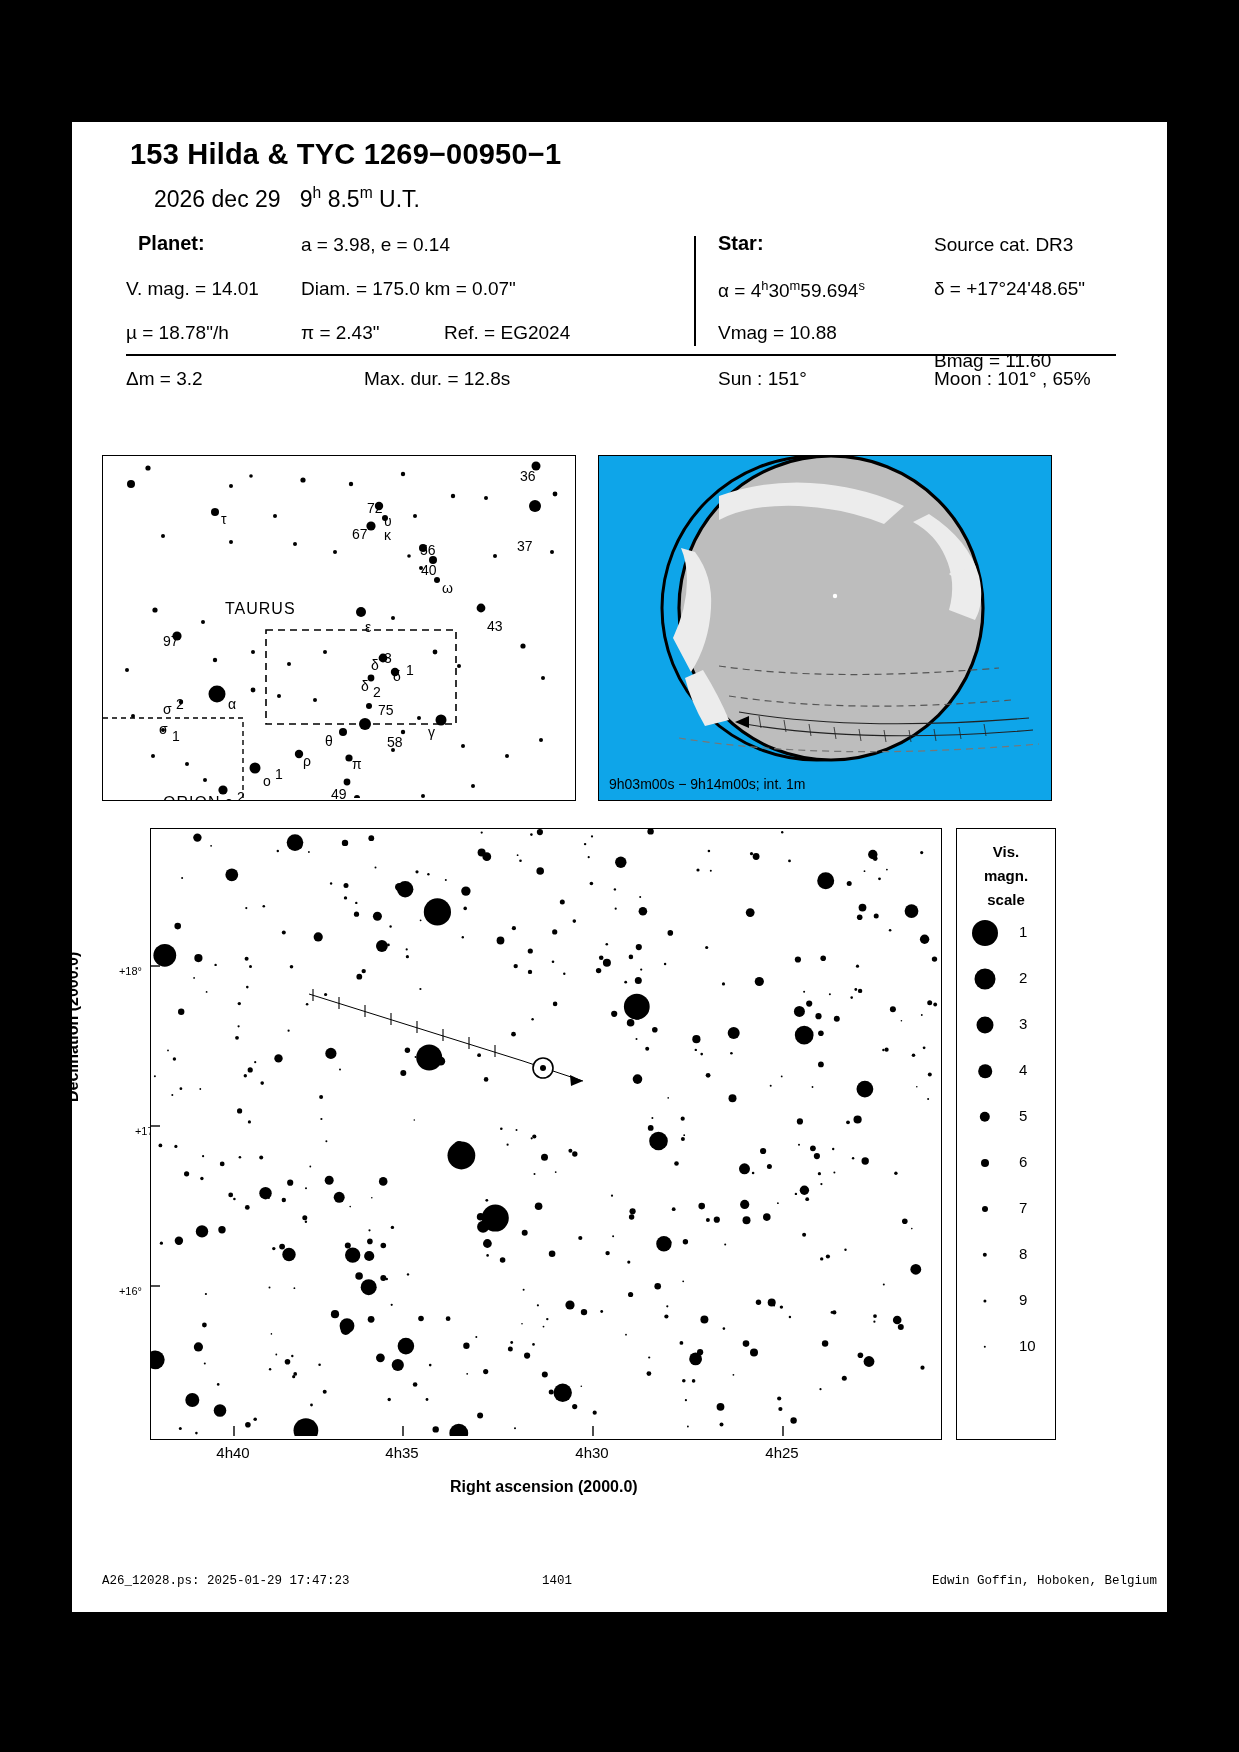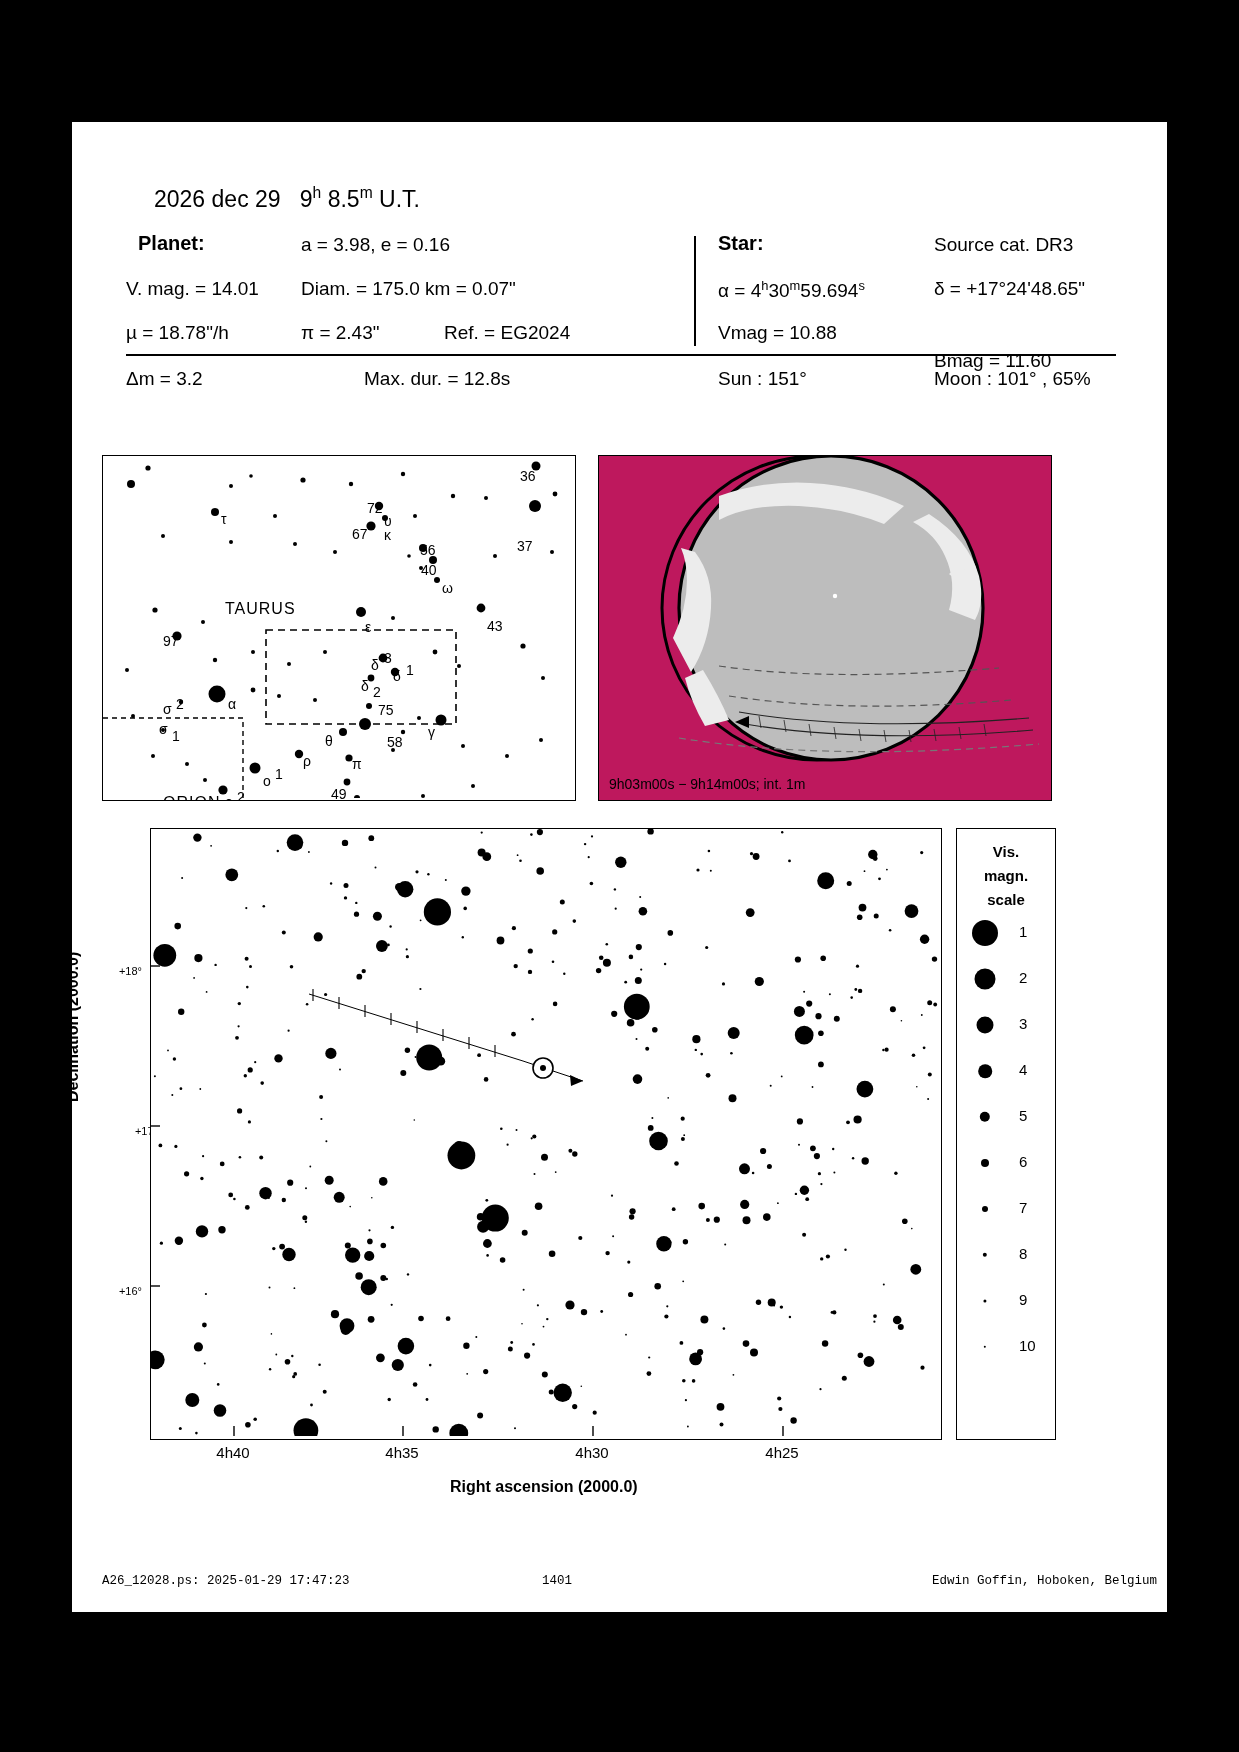--- a/index.html
+++ b/index.html
@@ -15,21 +15,21 @@
   .hrule{position:absolute;left:0;top:122px;width:990px;height:2px;background:#000;}
   .cell{position:absolute;font-size:19px;white-space:nowrap;}
   .b{font-weight:bold;font-size:20px;}
 
   
   .chartbox{position:absolute;left:30px;top:333px;width:472px;height:344px;border:1.5px solid #000;background:#fff;overflow:hidden;}
   .chartbox .lbl{position:absolute;font-size:14px;}
   .chartbox .big{font-size:16px;letter-spacing:1px;}
 
   
-  .globebox{position:absolute;left:526px;top:333px;width:452px;height:344px;border:1.5px solid #000;background:#be185d;overflow:hidden;}
+  .globebox{position:absolute;left:526px;top:333px;width:452px;height:344px;border:1.5px solid #000;background:#0ea5e9;overflow:hidden;}
   .globecap{position:absolute;left:10px;bottom:8px;font-size:14px;}
 
   
   .bottom{position:absolute;left:78px;top:706px;width:790px;height:610px;border:1.5px solid #000;background:#fff;overflow:hidden;}
   .axis-y{position:absolute;left:-8px;top:980px;transform:rotate(-90deg);transform-origin:left top;font-size:16px;font-weight:bold;}
   .ytick{position:absolute;font-size:11px;text-align:right;width:70px;}
   .xtick{position:absolute;font-size:15px;text-align:center;width:90px;}
   .axis-x{position:absolute;font-size:16px;font-weight:bold;}
 
   
@@ -43,33 +43,34 @@
   .footer .l{position:absolute;left:30px;}
   .footer .c{position:absolute;left:470px;}
   .footer .r{position:absolute;right:10px;}
   svg{display:block;}
 </style>
 </head>
 <body>
 
 <div class="page">
 
+  <div class="title">153 Hilda  &amp;  TYC 1269−00950−1</div>
   <div class="subtitle">
     <span>2026 dec 29</span>
     &nbsp;&nbsp;<span>9</span><sup>h</sup>
     <span>8.5</span><sup>m</sup>
     <span>U.T.</span>
   </div>
 
   <div class="info">
     <div class="vrule"></div>
     <div class="hrule"></div>
 
     <div class="cell b" style="left:12px;top:0px;">Planet:</div>
-    <div class="cell" style="left:175px;top:2px;">a = 3.98, e = 0.16</div>
+    <div class="cell" style="left:175px;top:2px;">a = 3.98, e = 0.14</div>
     <div class="cell" style="left:0px;top:46px;">V. mag. = 14.01</div>
     <div class="cell" style="left:175px;top:46px;">Diam. = 175.0 km = 0.07"</div>
     <div class="cell" style="left:0px;top:90px;">µ =  18.78"/h</div>
     <div class="cell" style="left:175px;top:90px;">π =  2.43"</div>
     <div class="cell" style="left:318px;top:90px;">Ref. = EG2024</div>
 
     <div class="cell b" style="left:592px;top:0px;">Star:</div>
     <div class="cell" style="left:808px;top:2px;">Source cat.  DR3</div>
     <div class="cell" style="left:592px;top:46px;">
       <span>α =</span>

